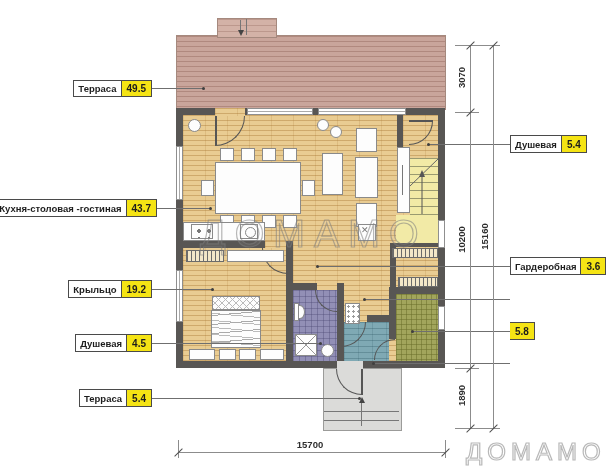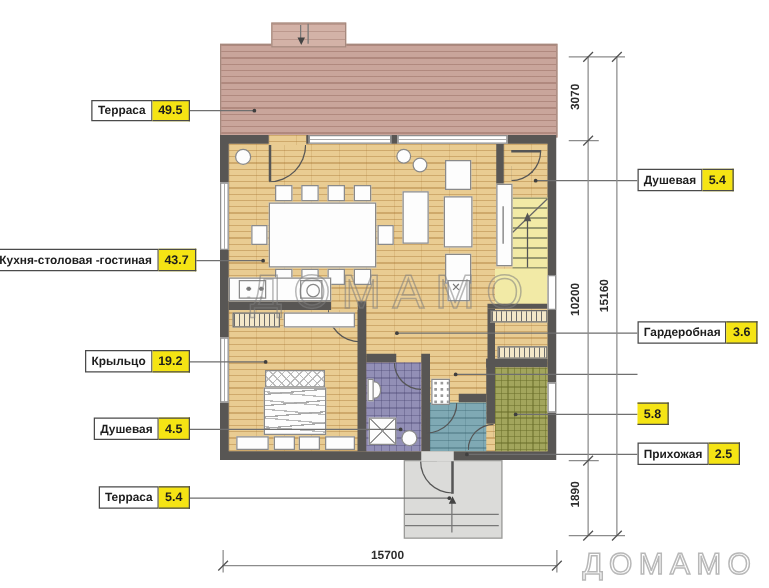--- a/index.html
+++ b/index.html
@@ -220,24 +220,20 @@
     <span class="name">Душевая</span>
     <span class="val">5.4</span>
   </div>
   <div class="label" style="left:510px;top:257px;">
     <span class="name">Гардеробная</span>
     <span class="val">3.6</span>
   </div>
   <div class="label" style="left:510px;top:322px;">
     <span class="val">5.8</span>
   </div>
-  <div class="label" style="left:510px;top:354px;">
-    <span class="name">Прихожая</span>
-    <span class="val">2.5</span>
-  </div>
 
   <div class="abs dimline" style="left:470px;top:45px;width:1px;height:383px;"></div>
   <div class="abs dimline" style="left:493px;top:45px;width:1px;height:383px;"></div>
   <div class="abs dimline" style="left:455px;top:45px;width:45px;height:1px;"></div>
   <div class="abs dimline" style="left:455px;top:112px;width:24px;height:1px;"></div>
   <div class="abs dimline" style="left:455px;top:368px;width:24px;height:1px;"></div>
   <div class="abs dimline" style="left:455px;top:428px;width:45px;height:1px;"></div>
   <div class="tick" style="left:465px;top:45px;"></div>
   <div class="tick" style="left:465px;top:112px;"></div>
   <div class="tick" style="left:465px;top:368px;"></div>

